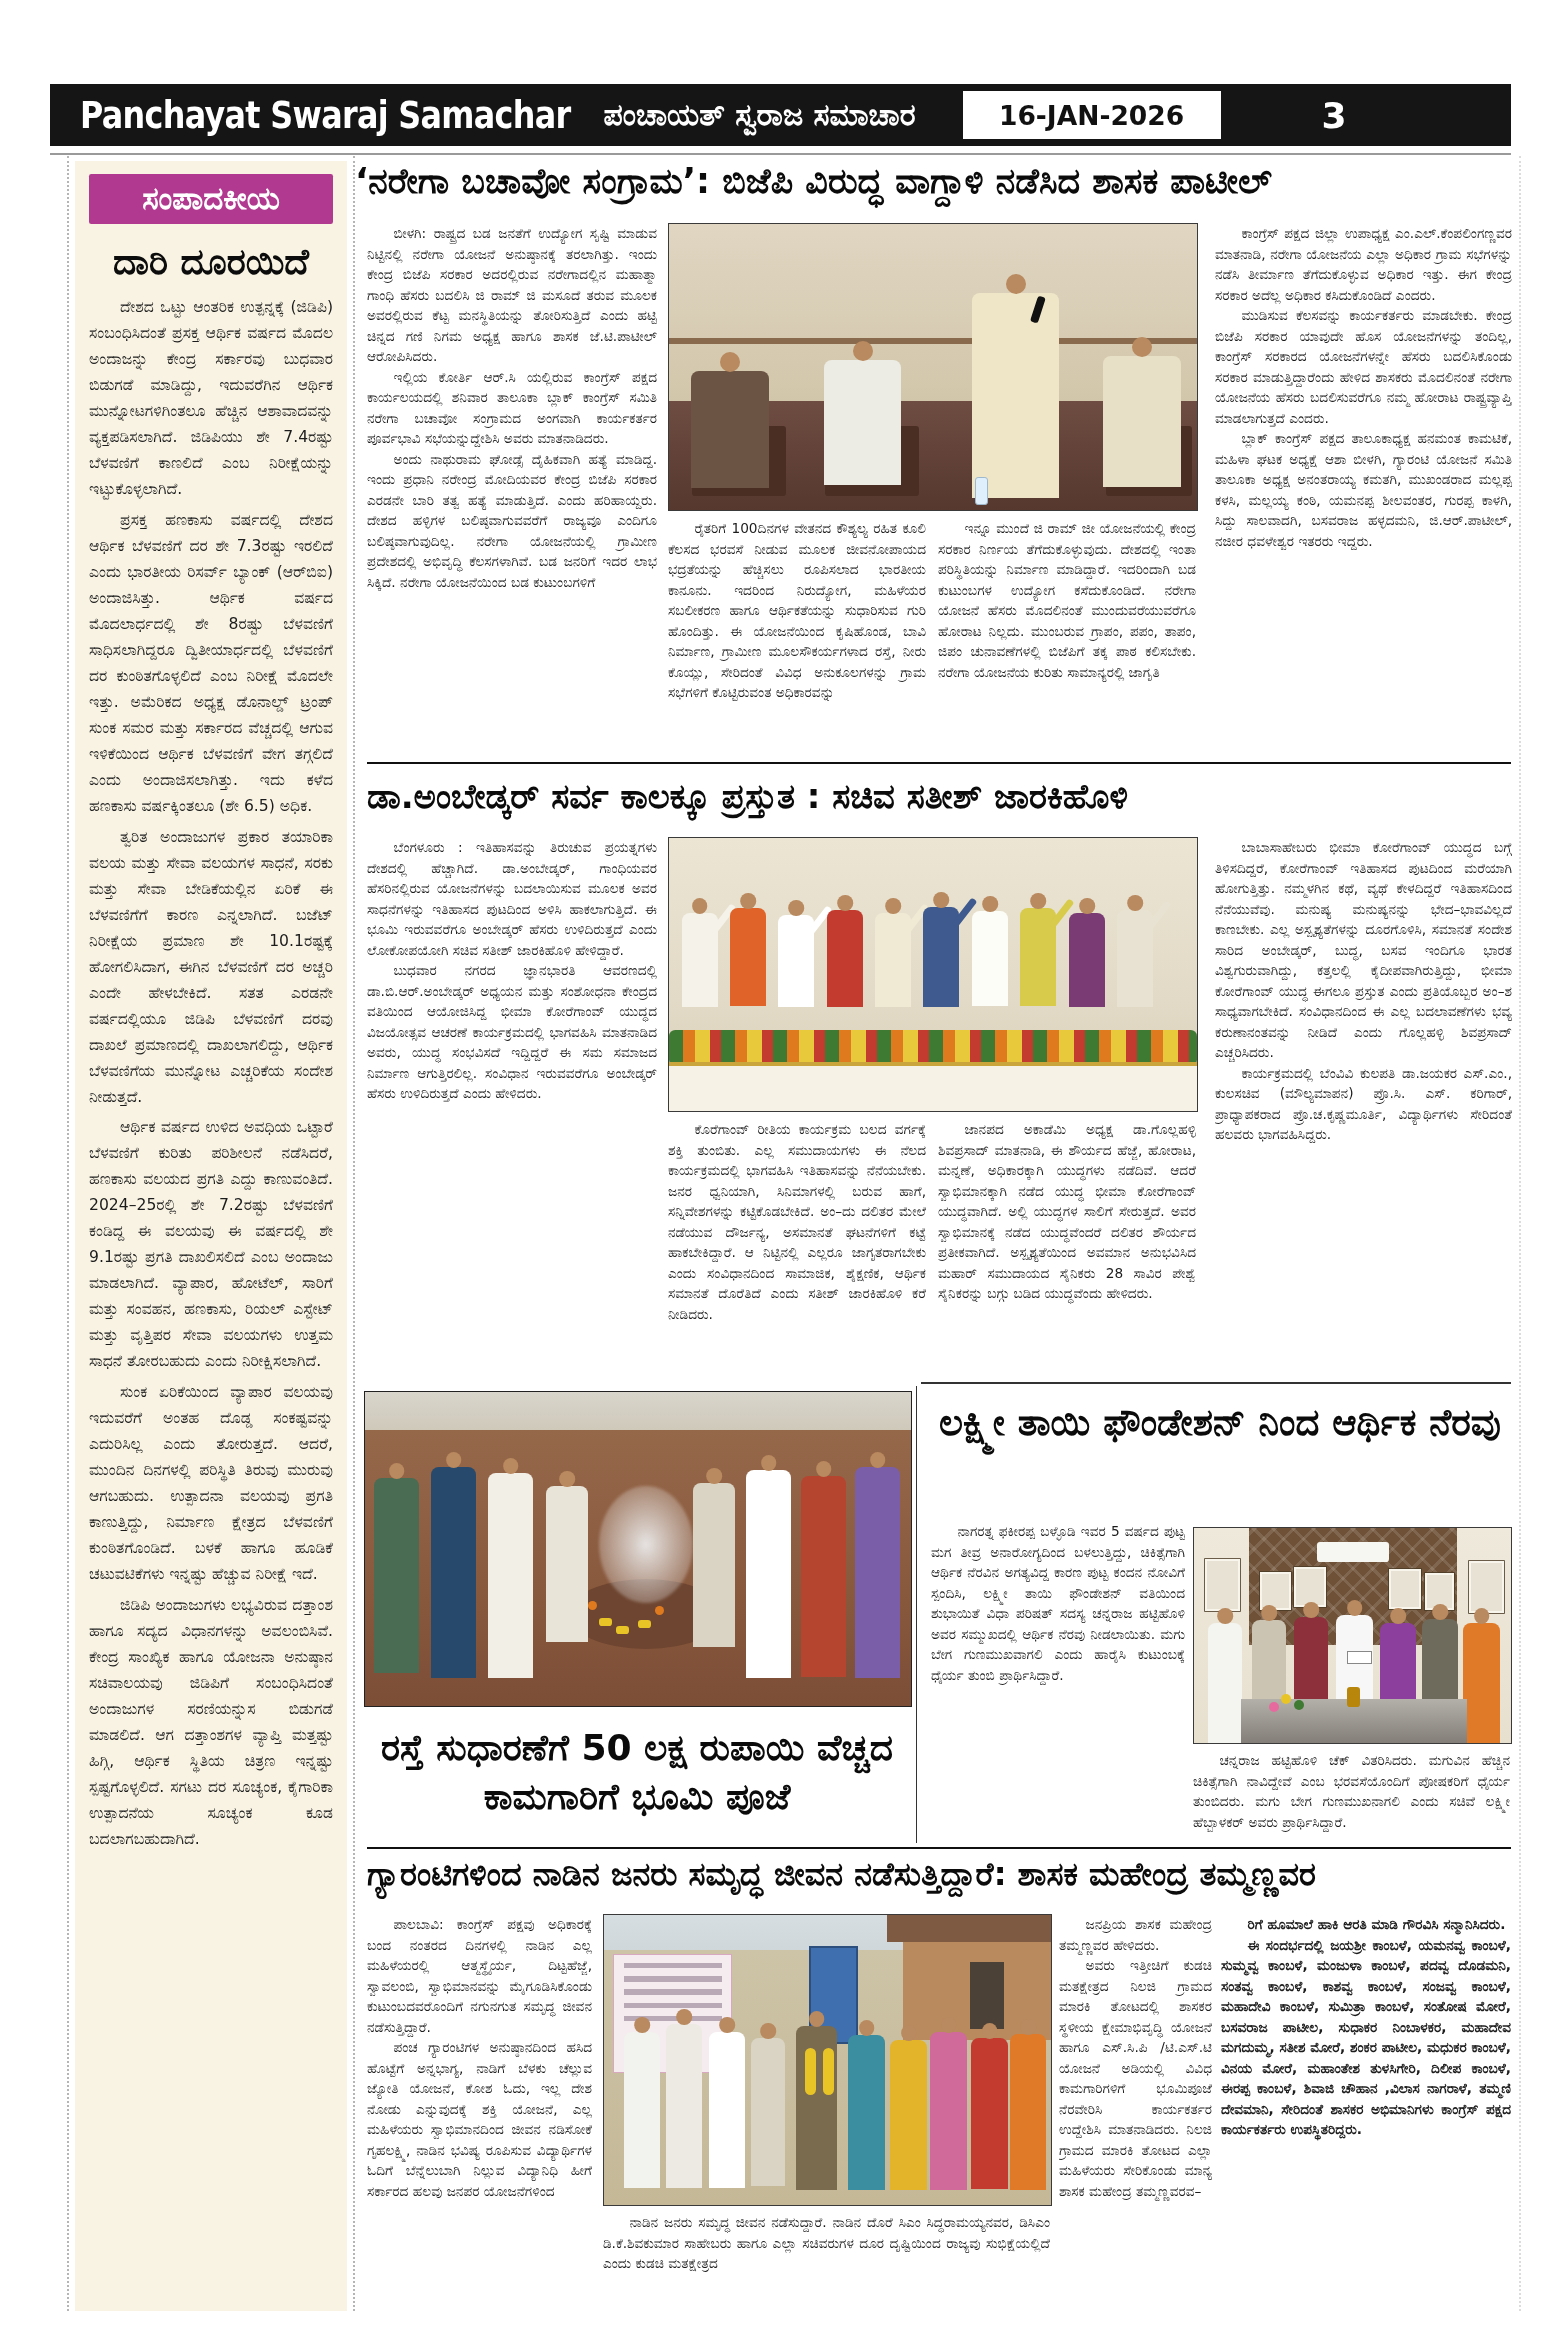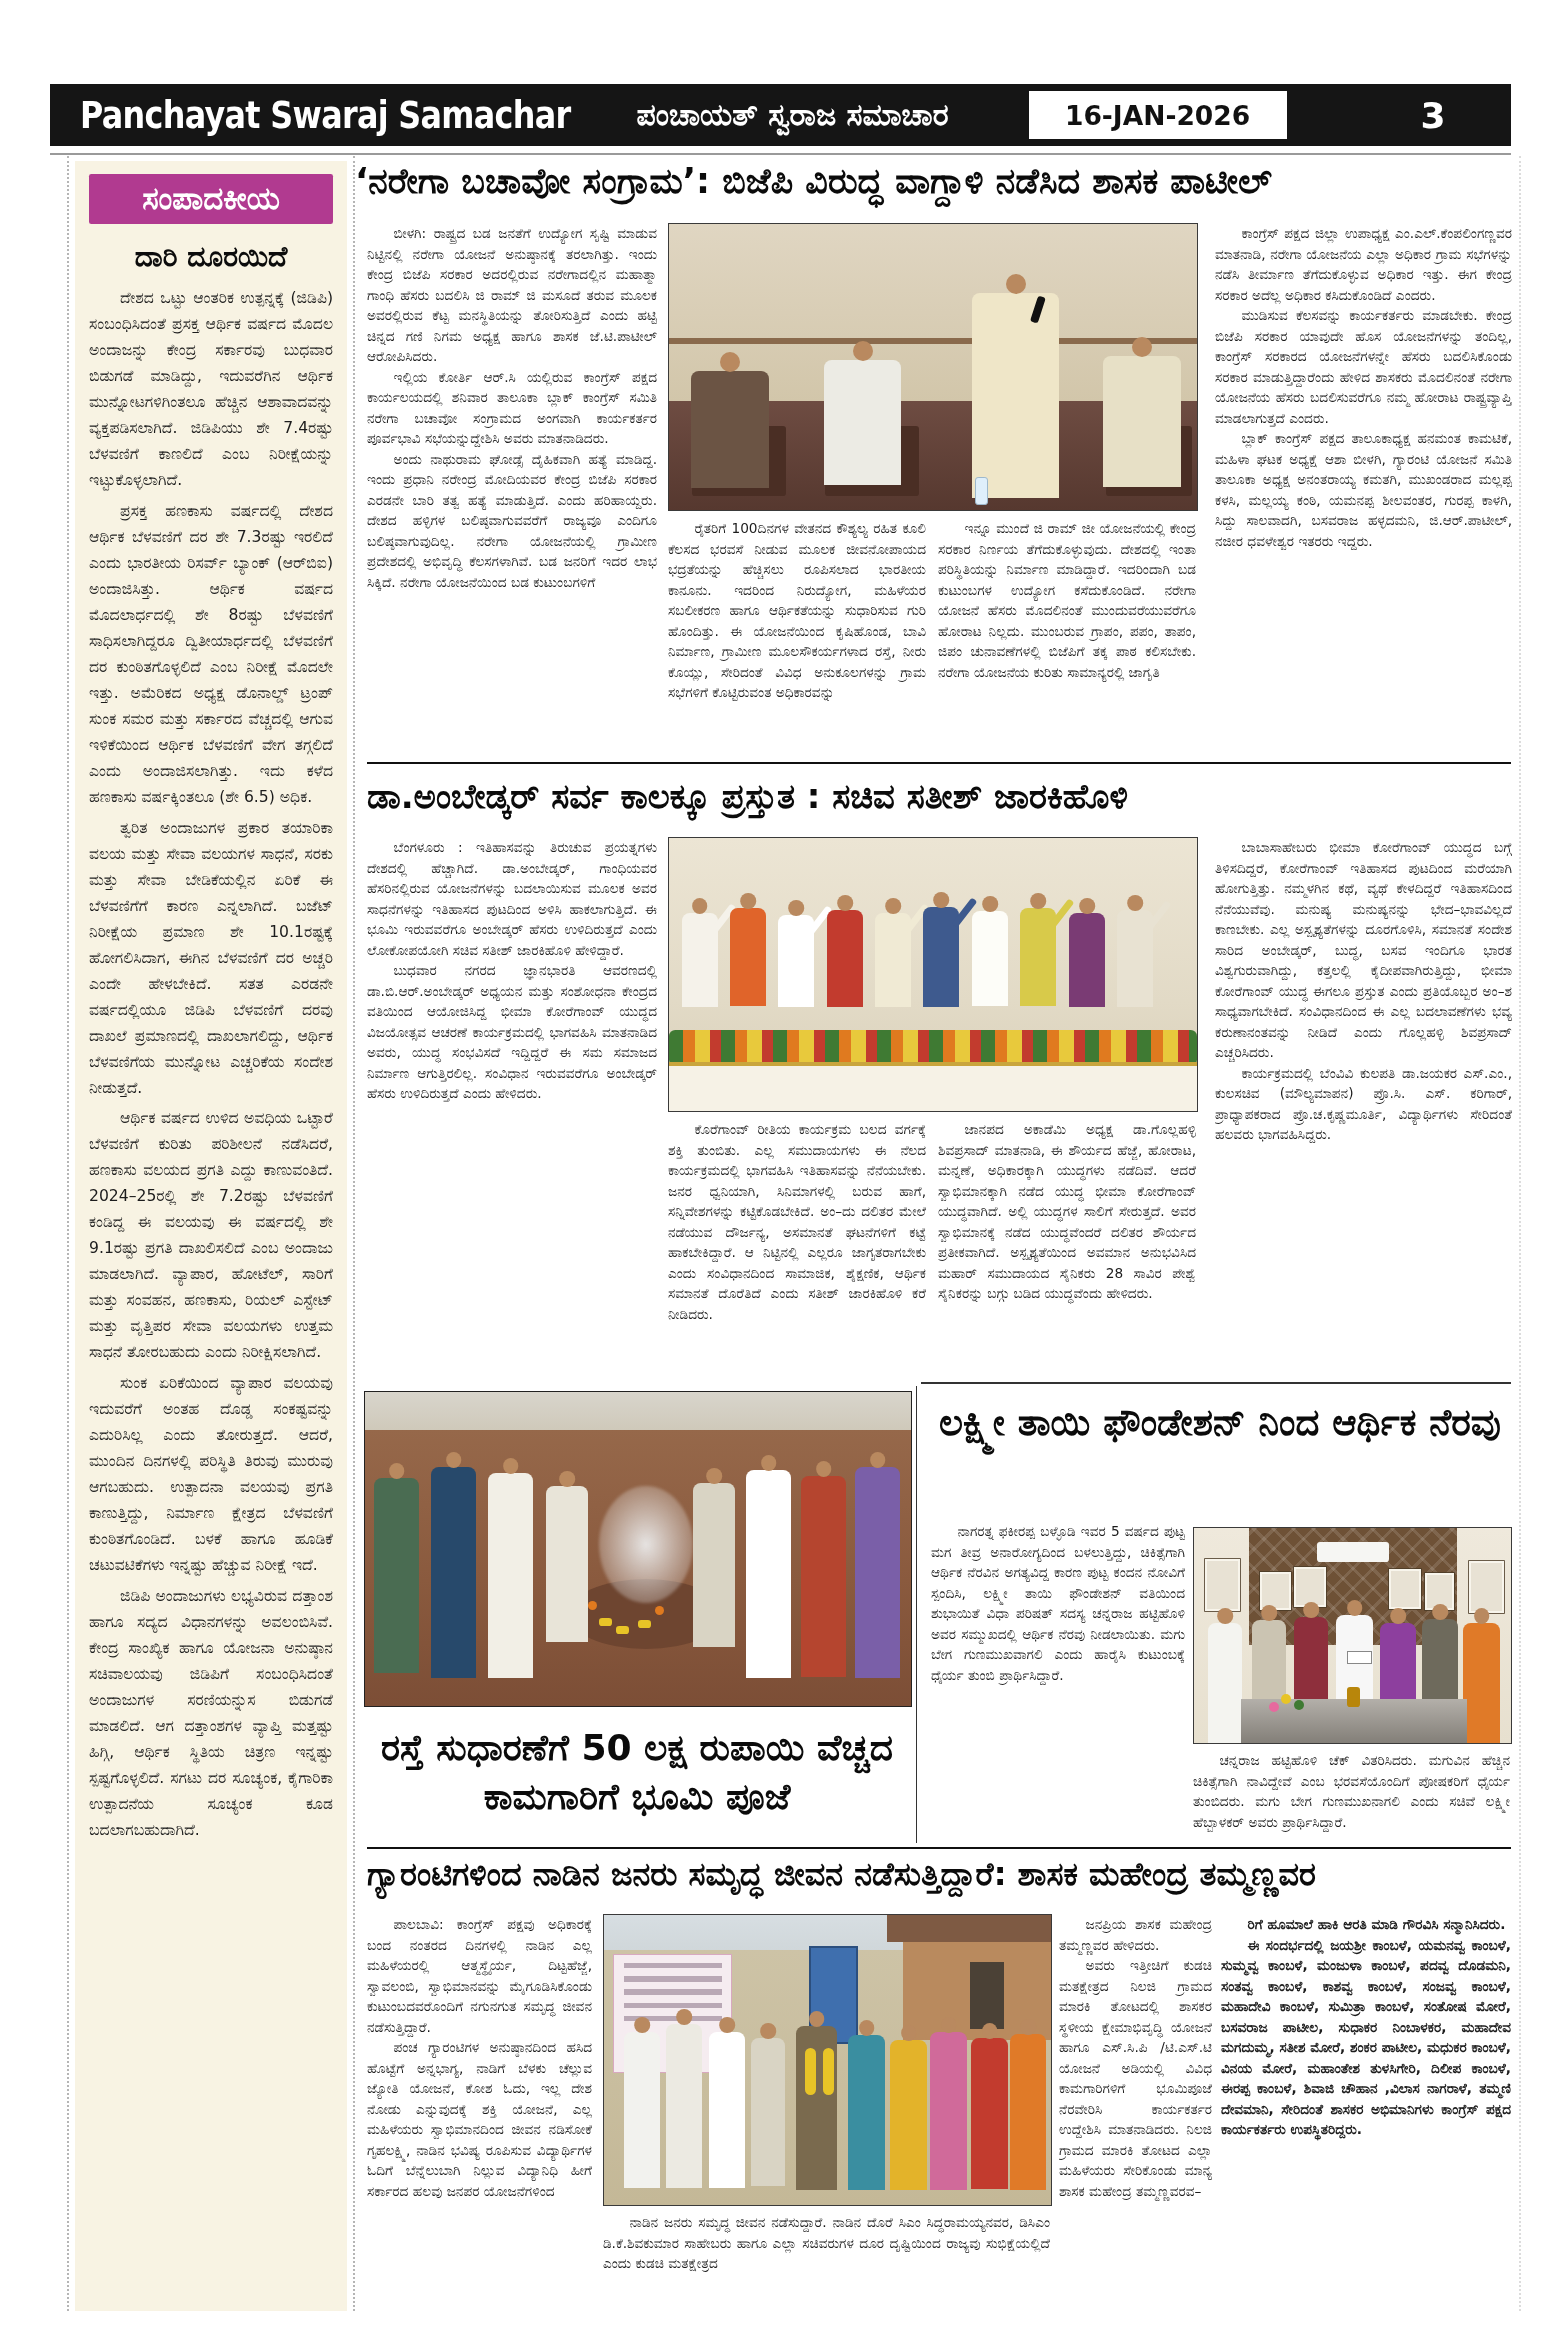--- a/index.html
+++ b/index.html
@@ -4,37 +4,37 @@
 <style>
   html,body{margin:0;padding:0;}
   body{
     width:1561px;height:2342px;position:relative;background:#ffffff;
     font-family:"DejaVu Sans","Liberation Sans",sans-serif;color:#1c1c1c;
     overflow:hidden;
   }
   .abs{position:absolute;}
   
   .masthead{left:50px;top:84px;width:1461px;height:62px;background:#151515;
-    display:flex;align-items:center;gap:33px;}
+    display:flex;align-items:center;}
   .mast-en{color:#fff;font-weight:700;font-size:37px;letter-spacing:-0.8px;
     transform:scaleX(.86);transform-origin:left center;margin-left:30px;white-space:nowrap;}
   .mast-kn{color:#fff;font-weight:700;font-size:30px;margin-left:-47px;white-space:nowrap;}
   .mast-date{background:#ffffff;color:#111;font-weight:700;font-size:26.5px;
     width:258px;height:48px;display:flex;align-items:center;justify-content:center;
     margin-left:47px;}
   .mast-page{color:#fff;font-weight:700;font-size:36px;margin-left:101px;}
   .mast-rule{left:50px;top:153px;width:1461px;height:1.6px;background:#9a9a9a;}
   .edge-dots{top:156px;height:2155px;width:0;border-left:2.3px dotted #b5b5b5;}
   
   .editorial{left:75px;top:161px;width:272px;height:2150px;background:#f8f3e3;
     overflow:hidden;}
   .ed-kicker{margin:12.5px auto 0 auto;width:244px;height:50px;background:#b13a90;
     color:#fff;font-size:31px;font-weight:700;display:flex;align-items:center;
     justify-content:center;border-radius:2.3px;}
-  .ed-headline{text-align:center;font-size:28px;font-weight:700;color:#0c0c0c;
+  .ed-headline{text-align:center;font-size:36px;font-weight:700;color:#0c0c0c;
     margin:17px 4.7px 7.8px 4.7px;line-height:1.15;}
   .ed-body{padding:4.7px 14px 0 14px;font-size:15.6px;line-height:26px;text-align:justify;}
   .ed-body p{margin:0 0 4.7px 0;text-indent:31px;}
   
   .headline{font-weight:700;color:#0b0b0b;line-height:1.18;}
   .h1a{left:355px;top:161px;width:1144px;font-size:35px;}
   .h2a{left:367px;top:776px;width:1144px;font-size:34px;}
   .h3a{left:367px;top:1856px;width:1144px;font-size:32px;}
   .colsb{font-size:13.7px;line-height:20.5px;text-align:justify;overflow:hidden;}
   .colsb p{margin:0;text-indent:26.5px;}

